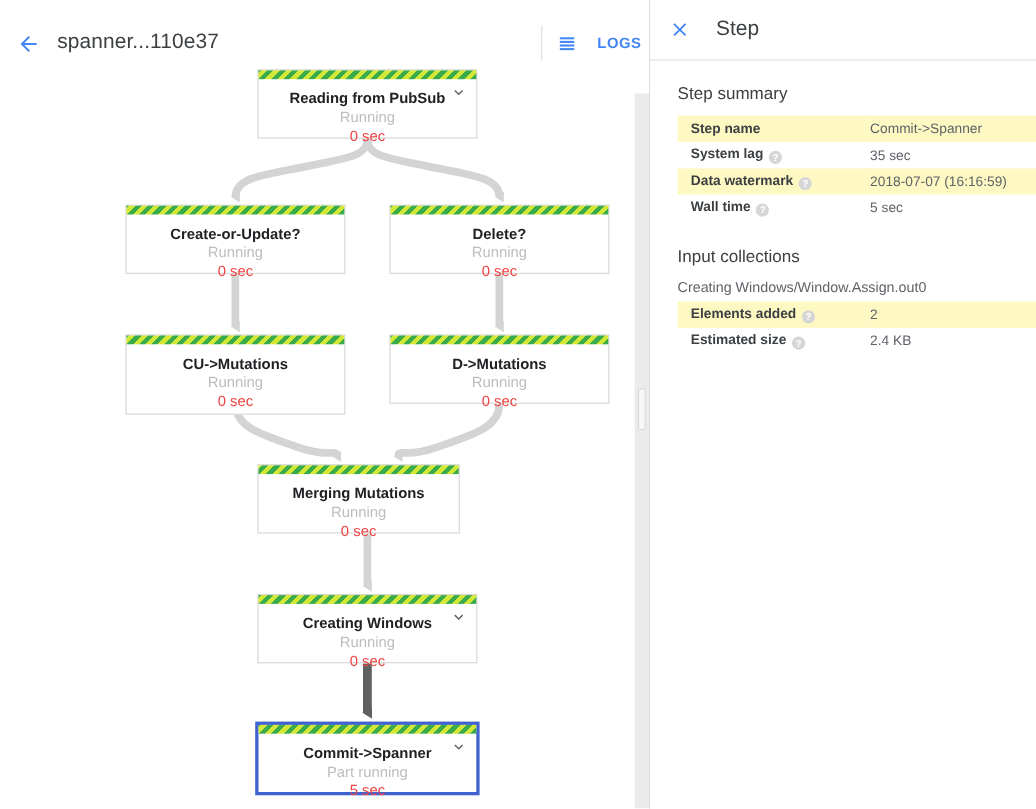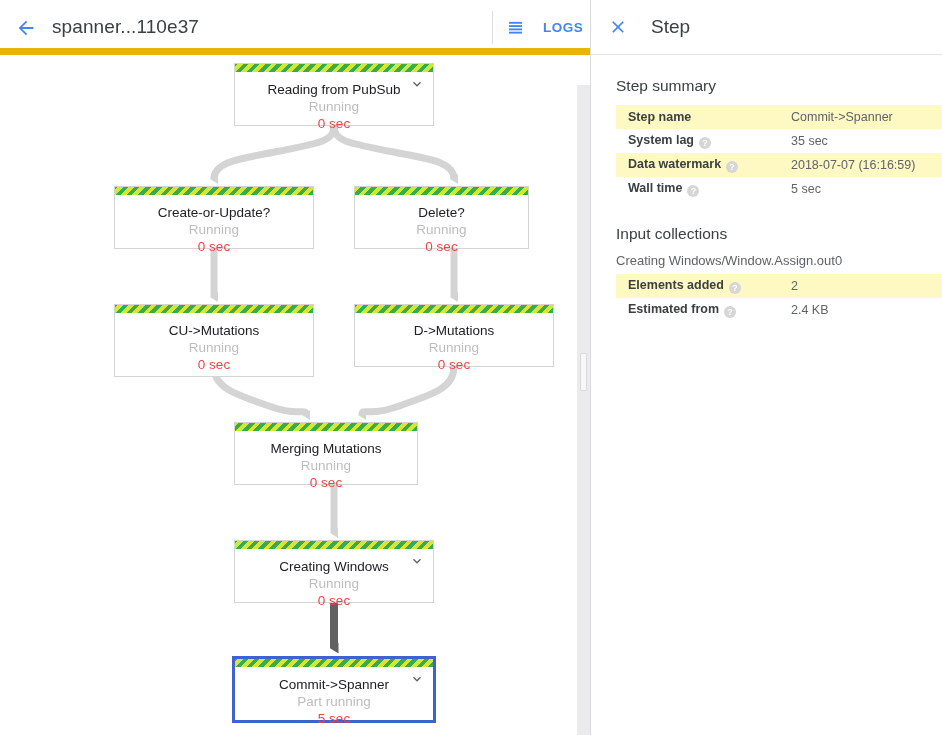--- a/index.html
+++ b/index.html
@@ -21,21 +21,21 @@
     position: absolute;
     left: 0; top: 0;
     width: 590px;
     height: 735px;
     background: #ffffff;
     overflow: hidden;
   }
 
   #graph-toolbar {
     position: absolute;
-    left: 0; top: 0;
+    left: 0; top: 12px;
     width: 590px;
     height: 55px;
     background: #ffffff;
     border-bottom: 7px solid #eab308;
     box-sizing: border-box;
   }
 
   #back-button {
     position: absolute;
     left: 8px; top: 10px;
@@ -118,21 +118,21 @@
       #d2e736 4px, #d2e736 8px
     );
   }
   .node-body {
     position: relative;
     padding: 9px 0 8px 0;
     text-align: center;
   }
   .node-title {
     font-size: 13.5px;
-    font-weight: normal;
+    font-weight: bold;
     color: #202124;
     line-height: 17px;
   }
   .node-status {
     font-size: 13.5px;
     color: #bdbdbd;
     line-height: 17px;
     margin-top: 0px;
   }
   .node-time {
@@ -340,21 +340,21 @@
           </div>
         </div>
         <div class="node" style="left: 114px; top: 131px; width: 200px; height: 63px;">
           <div class="node-stripe"></div>
           <div class="node-body">
             <div class="node-title">Create-or-Update?</div>
             <div class="node-status">Running</div>
             <div class="node-time">0 sec</div>
           </div>
         </div>
-        <div class="node" style="left: 354px; top: 131px; width: 175px; height: 63px;">
+        <div class="node" style="left: 354px; top: 131px; width: 200px; height: 63px;">
           <div class="node-stripe"></div>
           <div class="node-body">
             <div class="node-title">Delete?</div>
             <div class="node-status">Running</div>
             <div class="node-time">0 sec</div>
           </div>
         </div>
         <div class="node" style="left: 114px; top: 249px; width: 200px; height: 73px;">
           <div class="node-stripe"></div>
           <div class="node-body">
@@ -446,19 +446,19 @@
 
   <div class="section-heading" id="input-collections-heading">Input collections</div>
   <div class="collection-name">Creating Windows/Window.Assign.out0</div>
   <table class="kv-table" id="input-collections-table">
     <tbody id="input-collections-body">
         <tr class="odd">
           <td class="kv-key"><span>Elements added</span><span class="help-icon">?</span></td>
           <td class="kv-val">2</td>
         </tr>
         <tr class="even">
-          <td class="kv-key"><span>Estimated from</span><span class="help-icon">?</span></td>
+          <td class="kv-key"><span>Estimated size</span><span class="help-icon">?</span></td>
           <td class="kv-val">2.4 KB</td>
         </tr>
       </tbody>
   </table>
 
 </div>
 
 </body></html>

